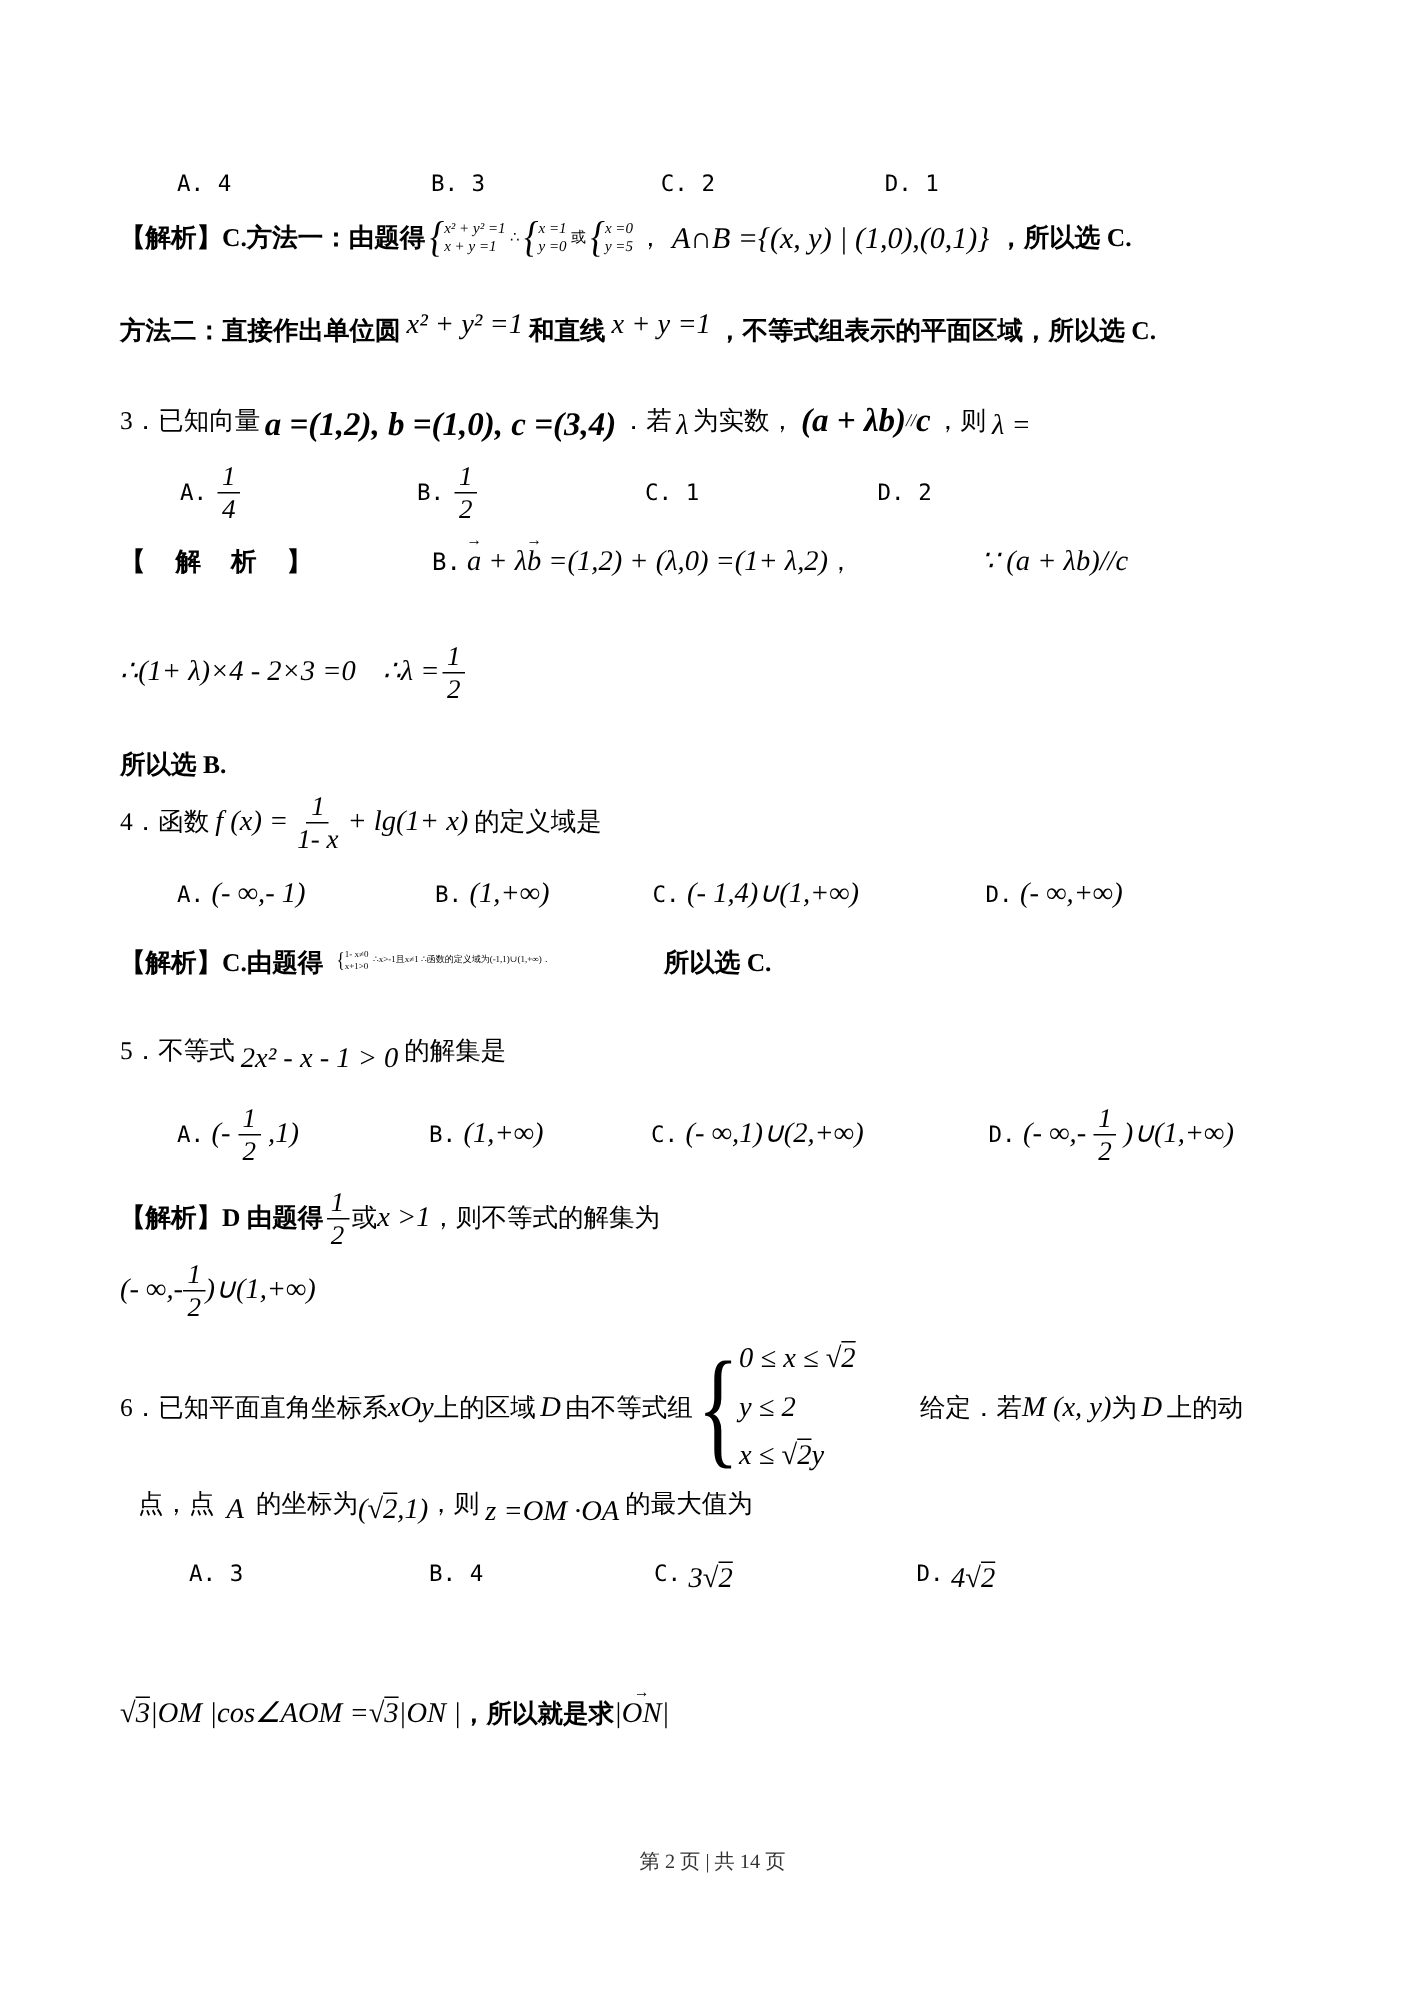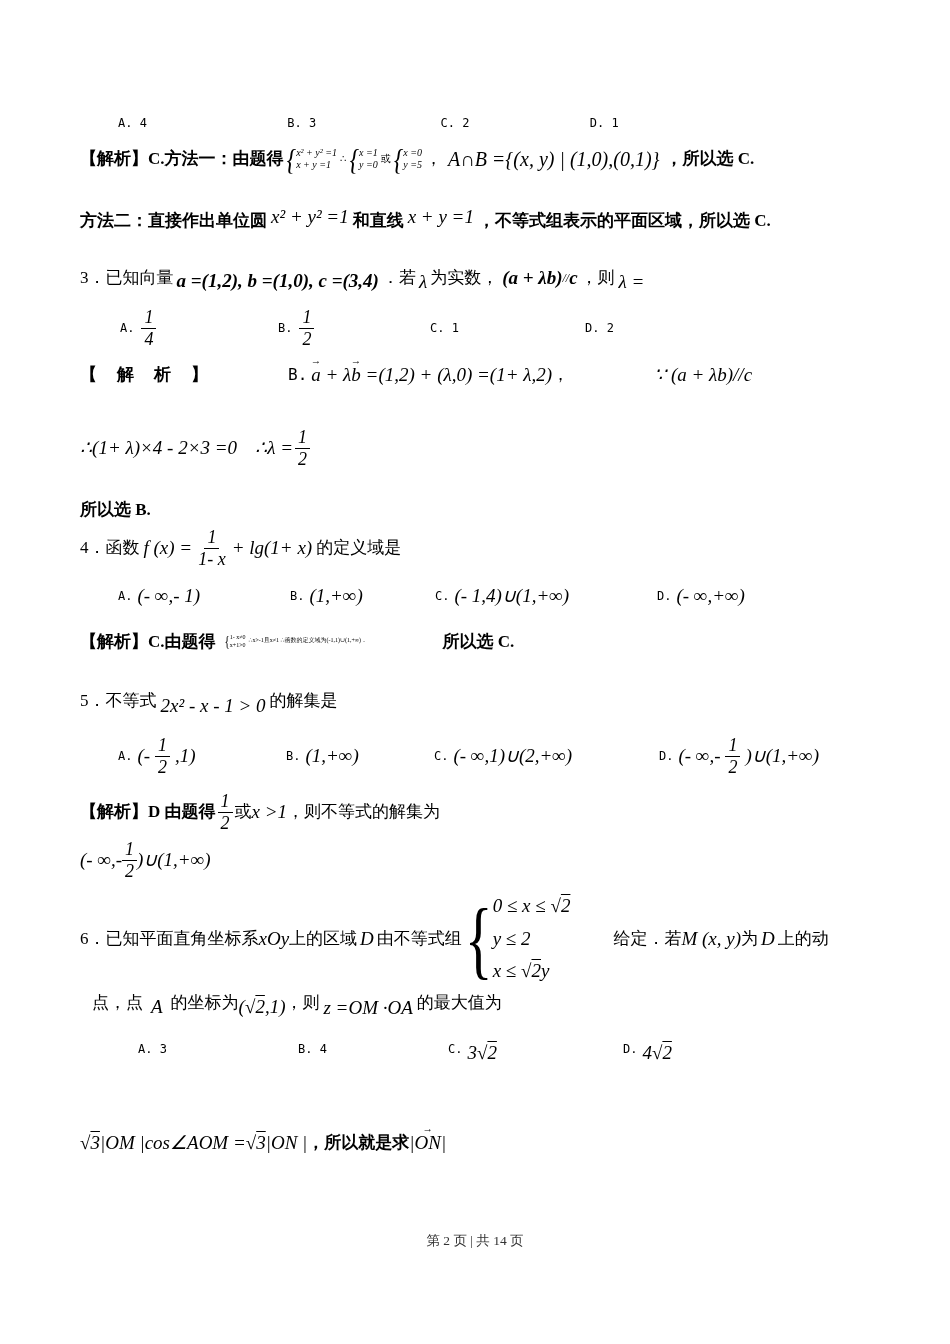--- a/index.html
+++ b/index.html
@@ -3,40 +3,40 @@
 <meta charset="utf-8">
 <style>
   html,body{margin:0;padding:0;background:#fff;}
   .page{position:relative;width:950px;height:1344px;background:#ffffff;overflow:hidden;
         font-family:"Liberation Serif","DejaVu Serif",serif;color:#000;}
   .row{position:absolute;left:80px;right:55px;font-size:17px;line-height:1.4;}
   .flexrow{display:flex;align-items:center;flex-wrap:nowrap;}
   .b{font-weight:bold;}
   .xb{font-weight:900;}
   .fm{font-style:italic;font-size:19px;font-family:"Liberation Serif",serif;}
-  .fmb{font-style:italic;font-weight:bold;font-size:19px;}
+  .fmb{font-style:italic;font-weight:bold;font-size:22px;}
   .mono{font-family:"DejaVu Sans Mono",monospace;font-size:16px;font-style:normal;}
   .sup{vertical-align:super;font-size:0.7em;}
   .frac{display:inline-flex;flex-direction:column;align-items:center;vertical-align:middle;
         line-height:1.05;font-style:italic;font-size:18px;margin:0 2px;}
   .frac .fnum{border-bottom:1.2px solid #000;padding:0 3px 1px;}
   .frac .fden{padding-top:1px;}
   .sqrt{white-space:nowrap;font-style:italic;}
   .sqrt .rt{font-style:normal;}
   .sqrt .rad{text-decoration:overline;}
   .sys{display:inline-flex;align-items:center;vertical-align:middle;margin:0 3px;}
   .sys .lines{display:inline-flex;flex-direction:column;align-items:flex-start;}
   .brace{display:inline-block;transform-origin:center;font-weight:400;line-height:1;}
   .small-sys{font-size:10px;font-style:italic;line-height:1.25;}
   .tiny{font-size:6px;line-height:1.3;}
   .vec{position:relative;display:inline-block;font-style:italic;}
   .vec::after{content:"→";position:absolute;left:50%;top:-0.8em;transform:translateX(-50%);
               font-size:0.55em;font-style:normal;}
   .opt{display:inline-flex;align-items:center;gap:5px;flex:0 0 auto;}
-  .optlab{font-family:"DejaVu Sans Mono",monospace;font-size:12px;}
+  .optlab{font-family:"DejaVu Sans Mono",monospace;font-size:15px;}
   .footer{position:absolute;left:0;right:0;top:1232px;text-align:center;
           font-size:13.5px;color:#333;}
   .spread{letter-spacing:8px;}
   .bracket-spread{letter-spacing:20px;}
 </style>
 </head>
 <body>
 
 <div class="page">
 
@@ -275,21 +275,21 @@
     <span style="margin-left:12px">点，点</span>
     <span class="fm" style="margin:0 8px;position:relative;top:4px">A</span>
     <span>的坐标为</span>
     <span class="fm" style="position:relative;top:4px"><span>(</span><span class="sqrt"><span class="rt">√</span><span class="rad">2</span></span><span>,1)</span></span>
     <span>，则</span>
     <span class="fm" style="margin:0 4px;position:relative;top:5px">z =OM ·OA</span>
     <span>的最大值为</span>
   </div>
 
   <div class="row flexrow" style="top:1036px">
-    <span class="opt" style="margin-left:58px;width:160px">
+    <span class="opt" style="margin-left:46px;width:160px">
         <span class="optlab">A. 3</span>
       </span>
     <span class="opt" style="width:150px">
         <span class="optlab">B. 4</span>
       </span>
     <span class="opt" style="width:175px">
       <span class="optlab">C.</span>
       <span class="fm" style="position:relative;top:4px"><span>3</span><span class="sqrt"><span class="rt">√</span><span class="rad">2</span></span></span>
     </span>
     <span class="opt">

